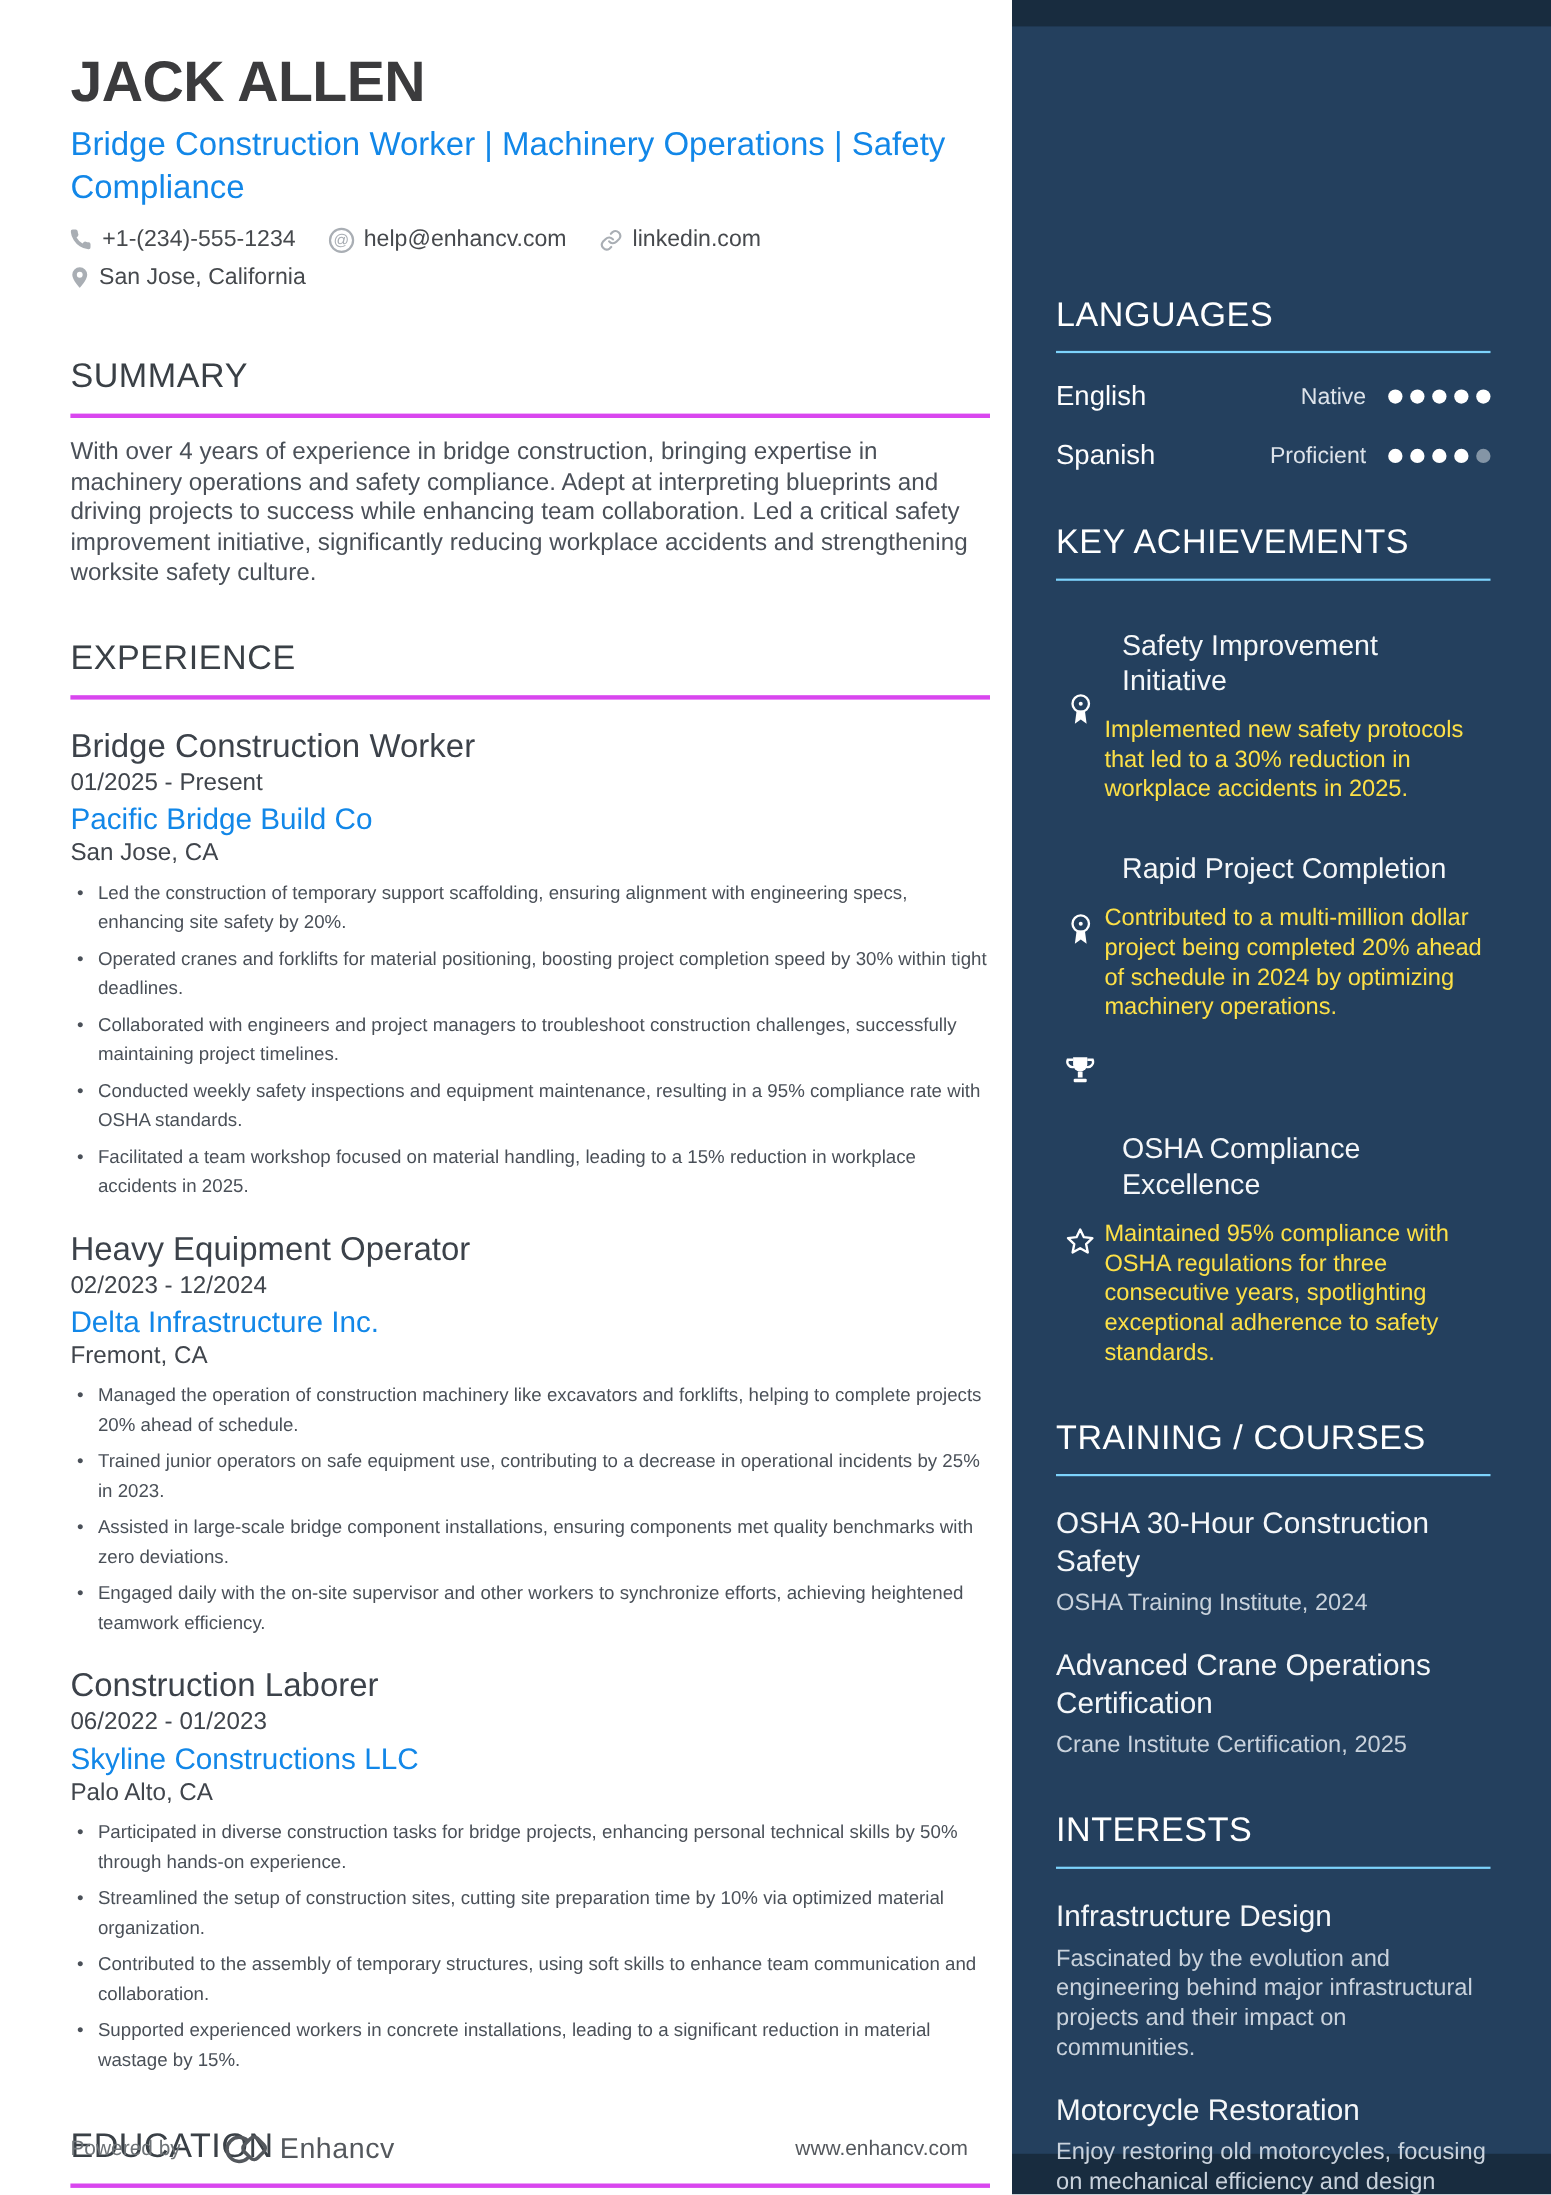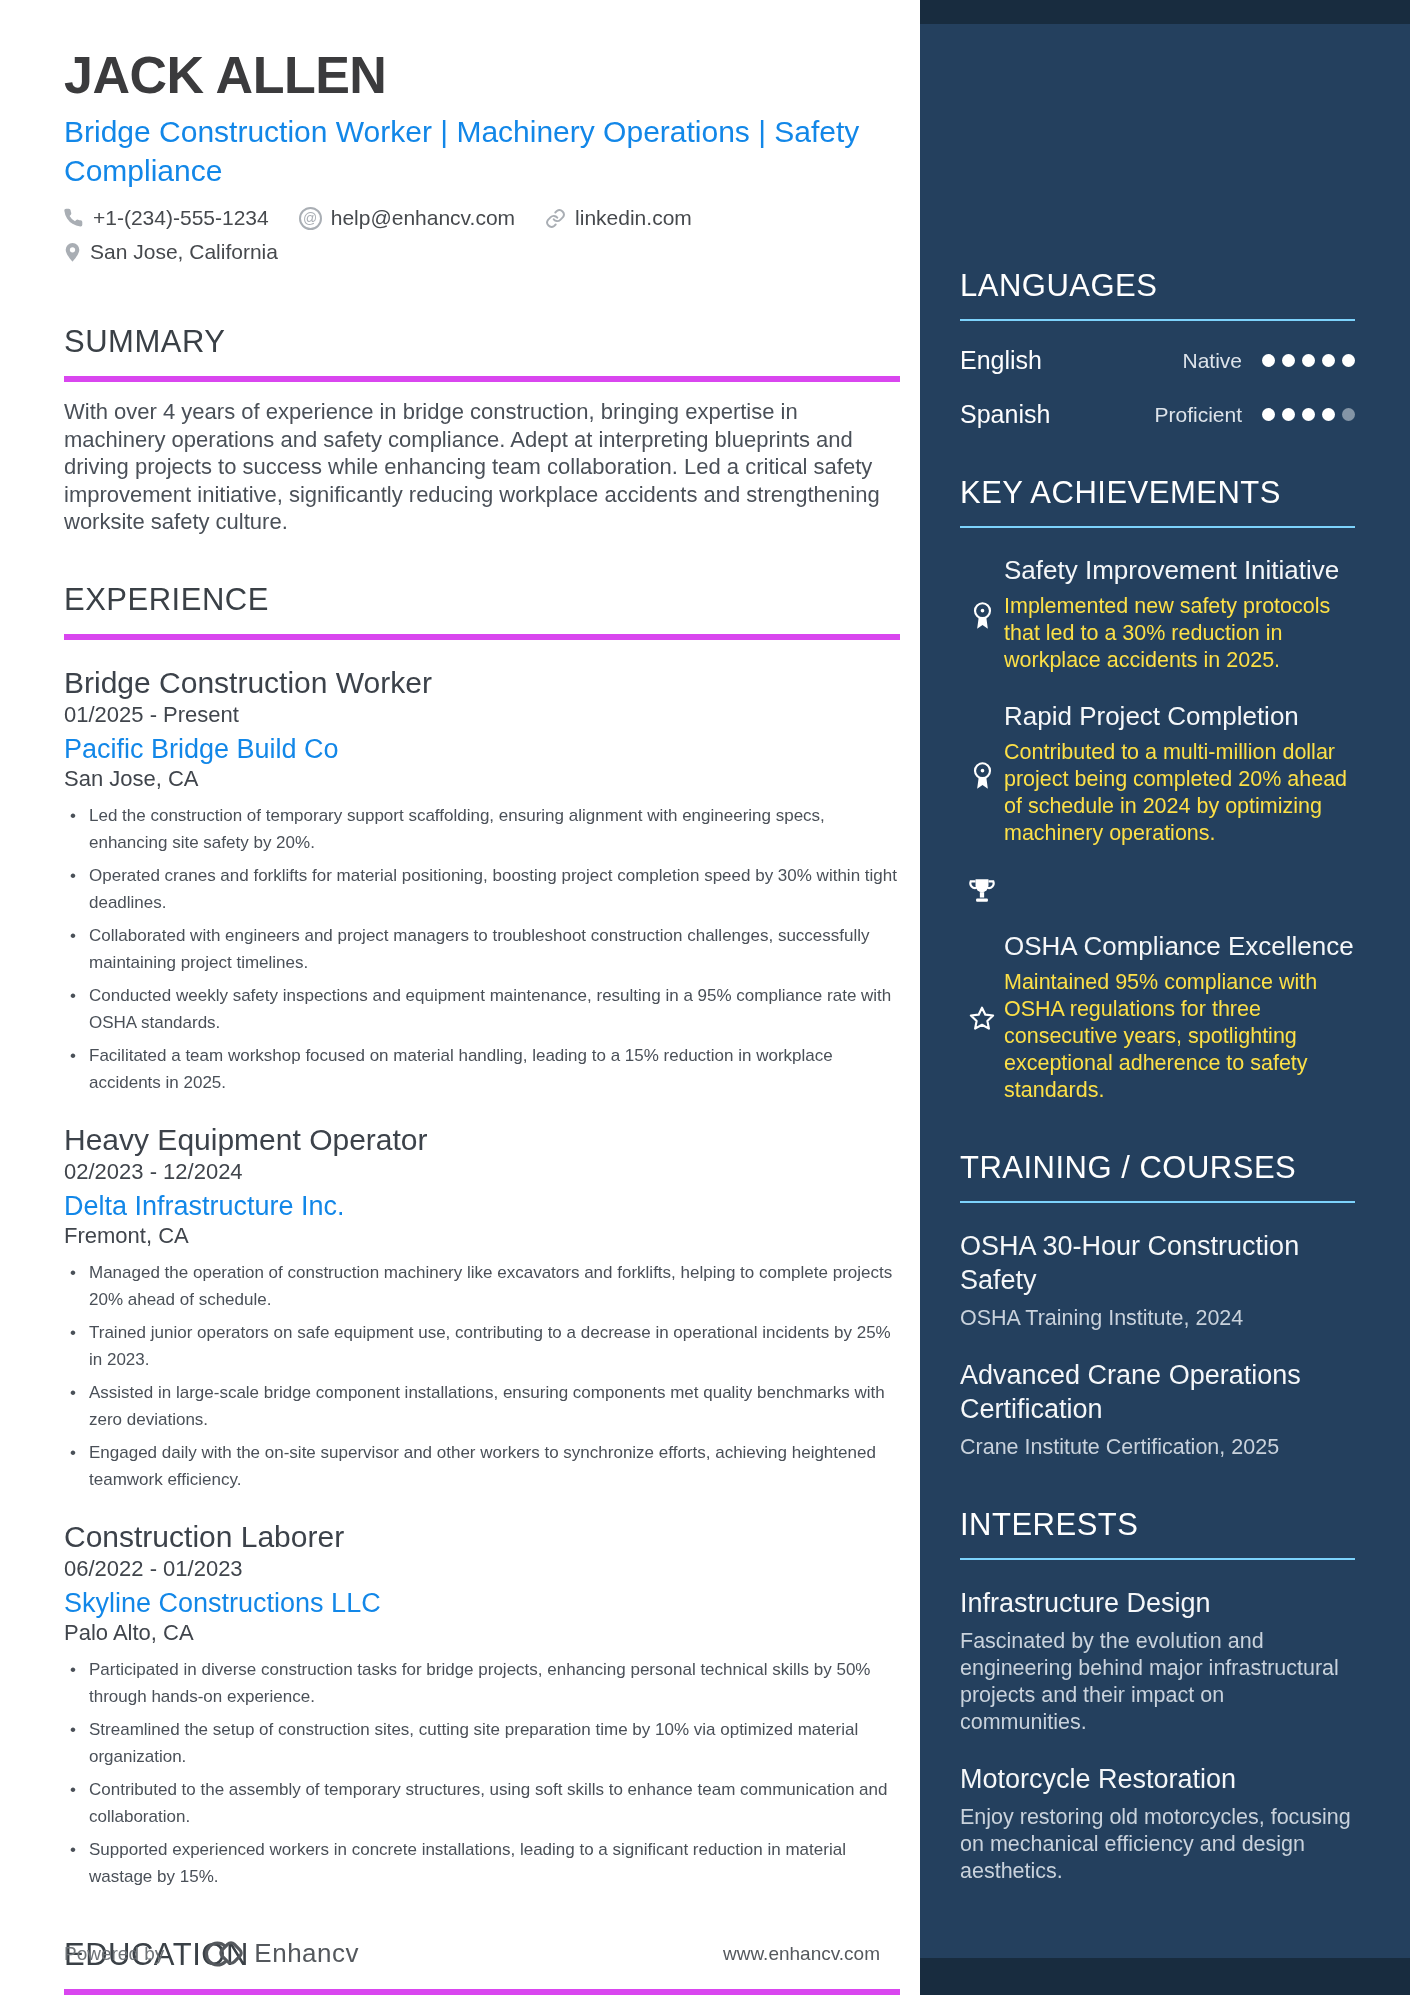--- a/index.html
+++ b/index.html
@@ -16,39 +16,39 @@
   .sb-sec{margin-top:46px;}
   .lang-row{display:flex;align-items:center;margin-top:25px;}
   .lang-name{font-size:25px;color:#fdfdfe;flex:1;}
   .lang-level{font-size:21px;color:#dde3ea;margin-right:20px;}
   .dots{display:flex;gap:7px;align-items:center;}
   .dot{width:13px;height:13px;border-radius:50%;background:#ffffff;}
   .dot.dim{background:#8495a6;}
   .ach{display:flex;margin-top:26px;}
   .ach-icon{width:44px;flex:none;padding-top:3px;}
   .ach-body{flex:1;}
-  .ach-title{font-size:26px;line-height:32px;font-weight:400;color:#f5f7f9;margin:0;}
+  .ach-title{font-size:26px;line-height:32px;font-weight:400;color:#f5f7f9;margin:16px;}
   .ach-desc{margin:7px 0 0;font-size:21.5px;line-height:27px;color:#fde047;}
   .course{margin-top:26px;}
   .course-title{font-size:27px;line-height:34px;font-weight:400;color:#f5f7f9;margin:0;}
   .course-sub{margin:8px 0 0;font-size:21.5px;line-height:27px;color:#c9d2dc;}
 
   
   .left{position:absolute;left:64px;top:0;width:836px;}
   .name{font-size:52px;line-height:58px;font-weight:700;letter-spacing:-.5px;color:#3b3b3d;margin:46px 0 0;}
   .headline{font-size:30px;line-height:39px;color:#1287e8;margin:8px 0 0;}
   .contacts{margin-top:16px;font-size:21px;color:#46494d;}
   .c-row{display:flex;gap:30px;align-items:center;}
   .c-row + .c-row{margin-top:10px;}
   .c-item{display:flex;align-items:center;gap:9px;}
   .cicon{display:inline-flex;align-items:center;justify-content:center;}
   .at-badge{width:19px;height:19px;border:2px solid #a9aeb4;border-radius:50%;color:#a9aeb4;font-size:14px;line-height:1;display:inline-flex;align-items:center;justify-content:center;}
   .sec{margin-top:46px;}
   .sec.first{margin-top:60px;}
-  .sec-h{font-size:31px;font-weight:400;letter-spacing:.5px;color:#3a4046;margin:0;padding-bottom:16px;border-bottom:6px solid #d946ef;}
+  .sec-h{font-size:31px;font-weight:400;letter-spacing:.5px;color:#3a4046;margin:0;padding-bottom:16px;border-bottom:4px solid #d946ef;}
   .summary-text{margin:16px 0 0;font-size:22px;line-height:27.5px;color:#4a5058;}
   .job{margin-top:24px;}
   .row{display:flex;justify-content:flex-end;align-items:baseline;flex-direction:column;}
   .job-title{font-size:30px;line-height:38px;font-weight:400;color:#3c424a;margin:0;}
   .dates{font-size:22px;color:#40454c;white-space:nowrap;}
   .company{font-size:27px;line-height:34px;color:#1287e8;margin-top:4px;}
   .loc{font-size:22px;color:#40454c;white-space:nowrap;}
   .bullets{margin:10px 0 0;padding:0;list-style:none;}
   .bullets li{position:relative;padding-left:25px;font-size:17px;line-height:27.5px;color:#4a5058;margin-top:5px;}
   .bullets li::before{content:"\2022";position:absolute;left:6px;top:0;color:#4a5058;}

